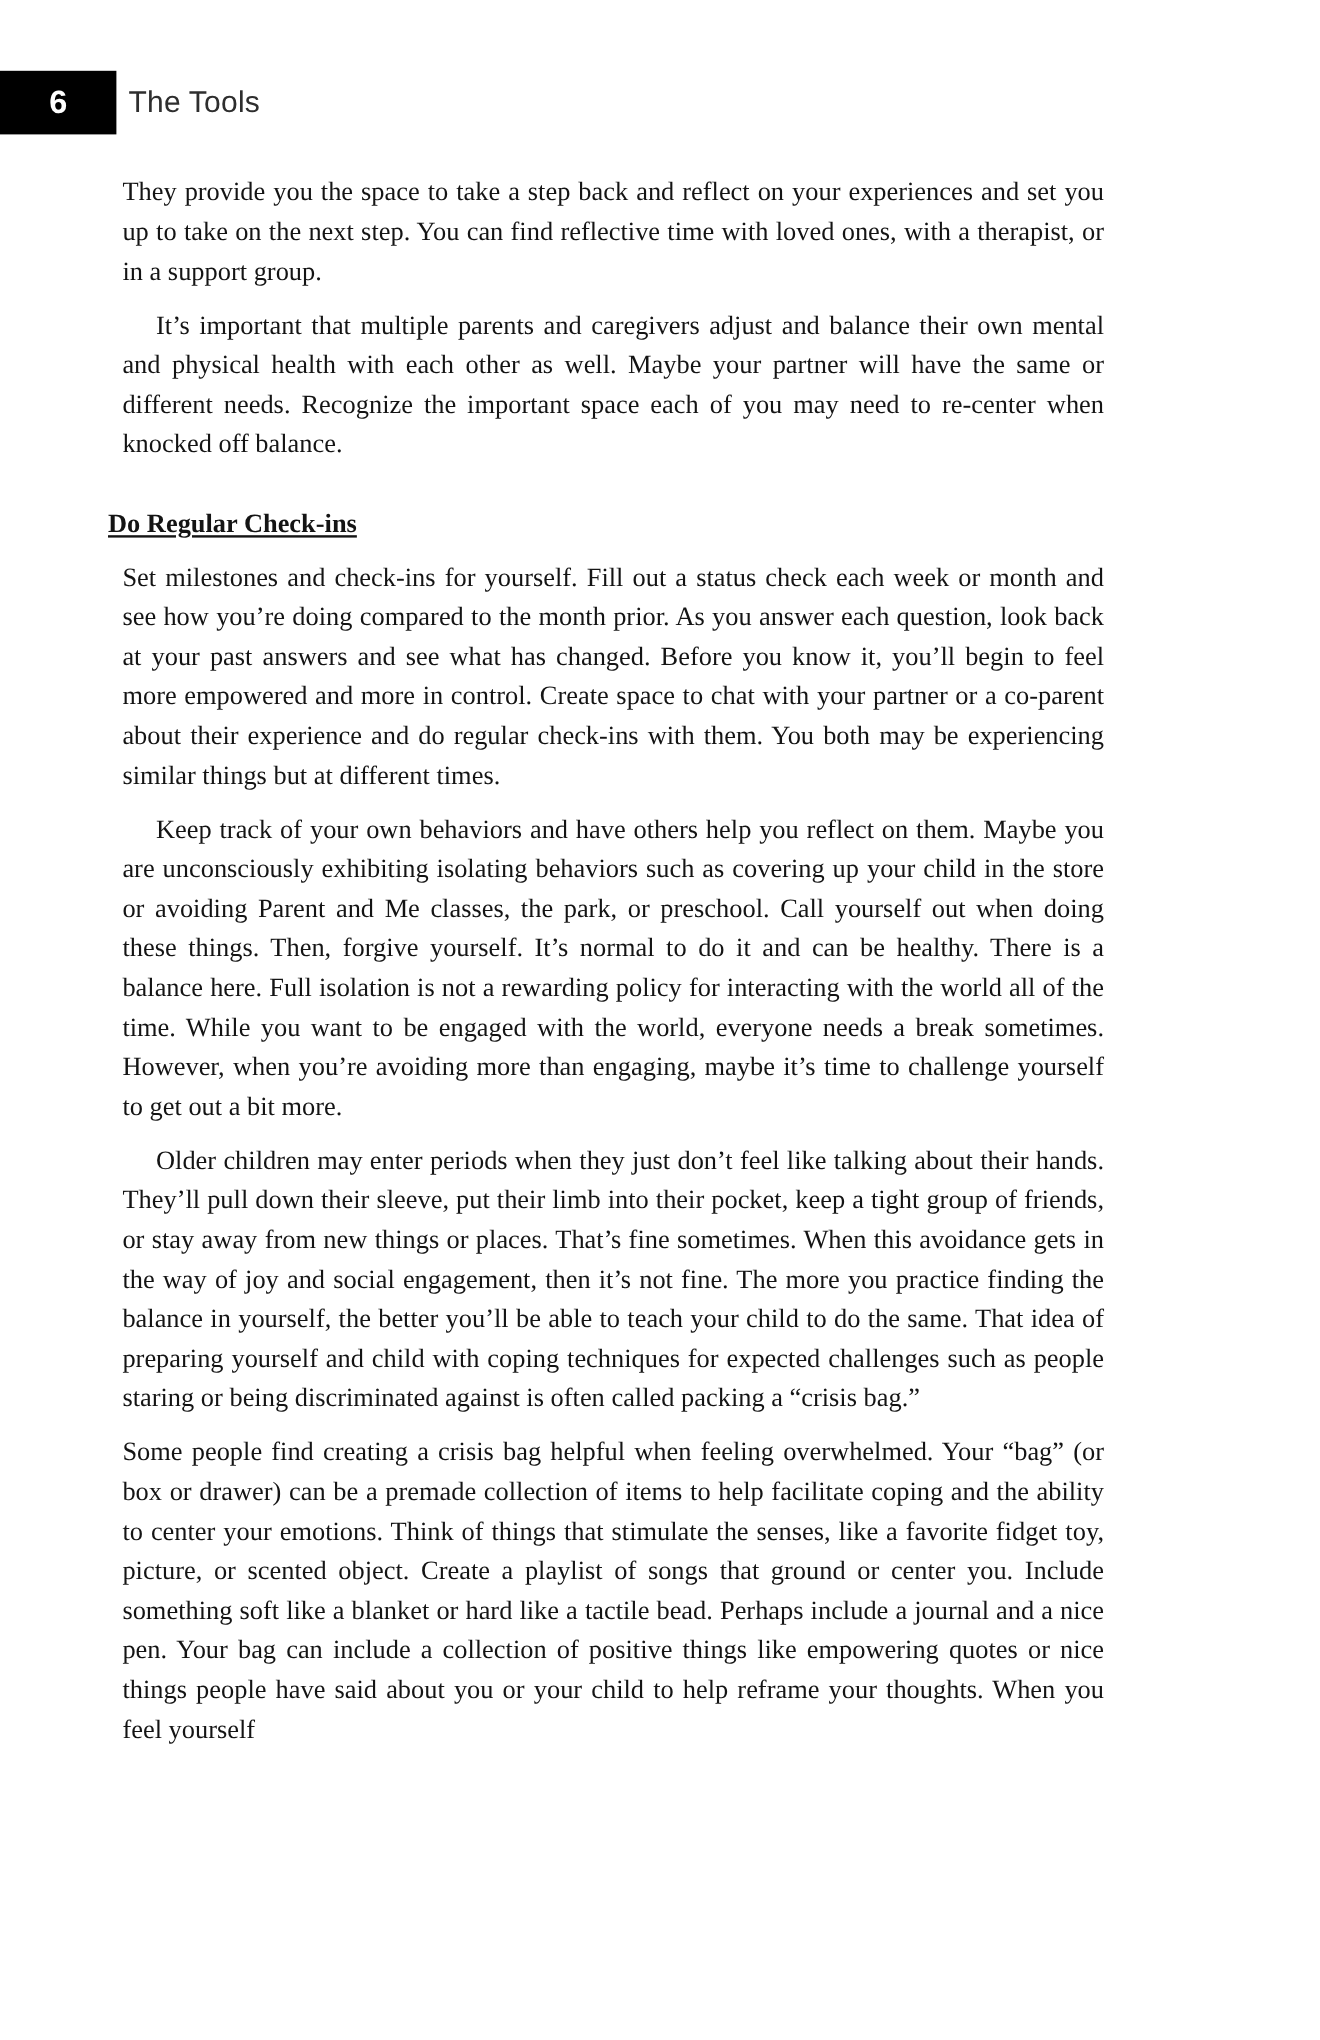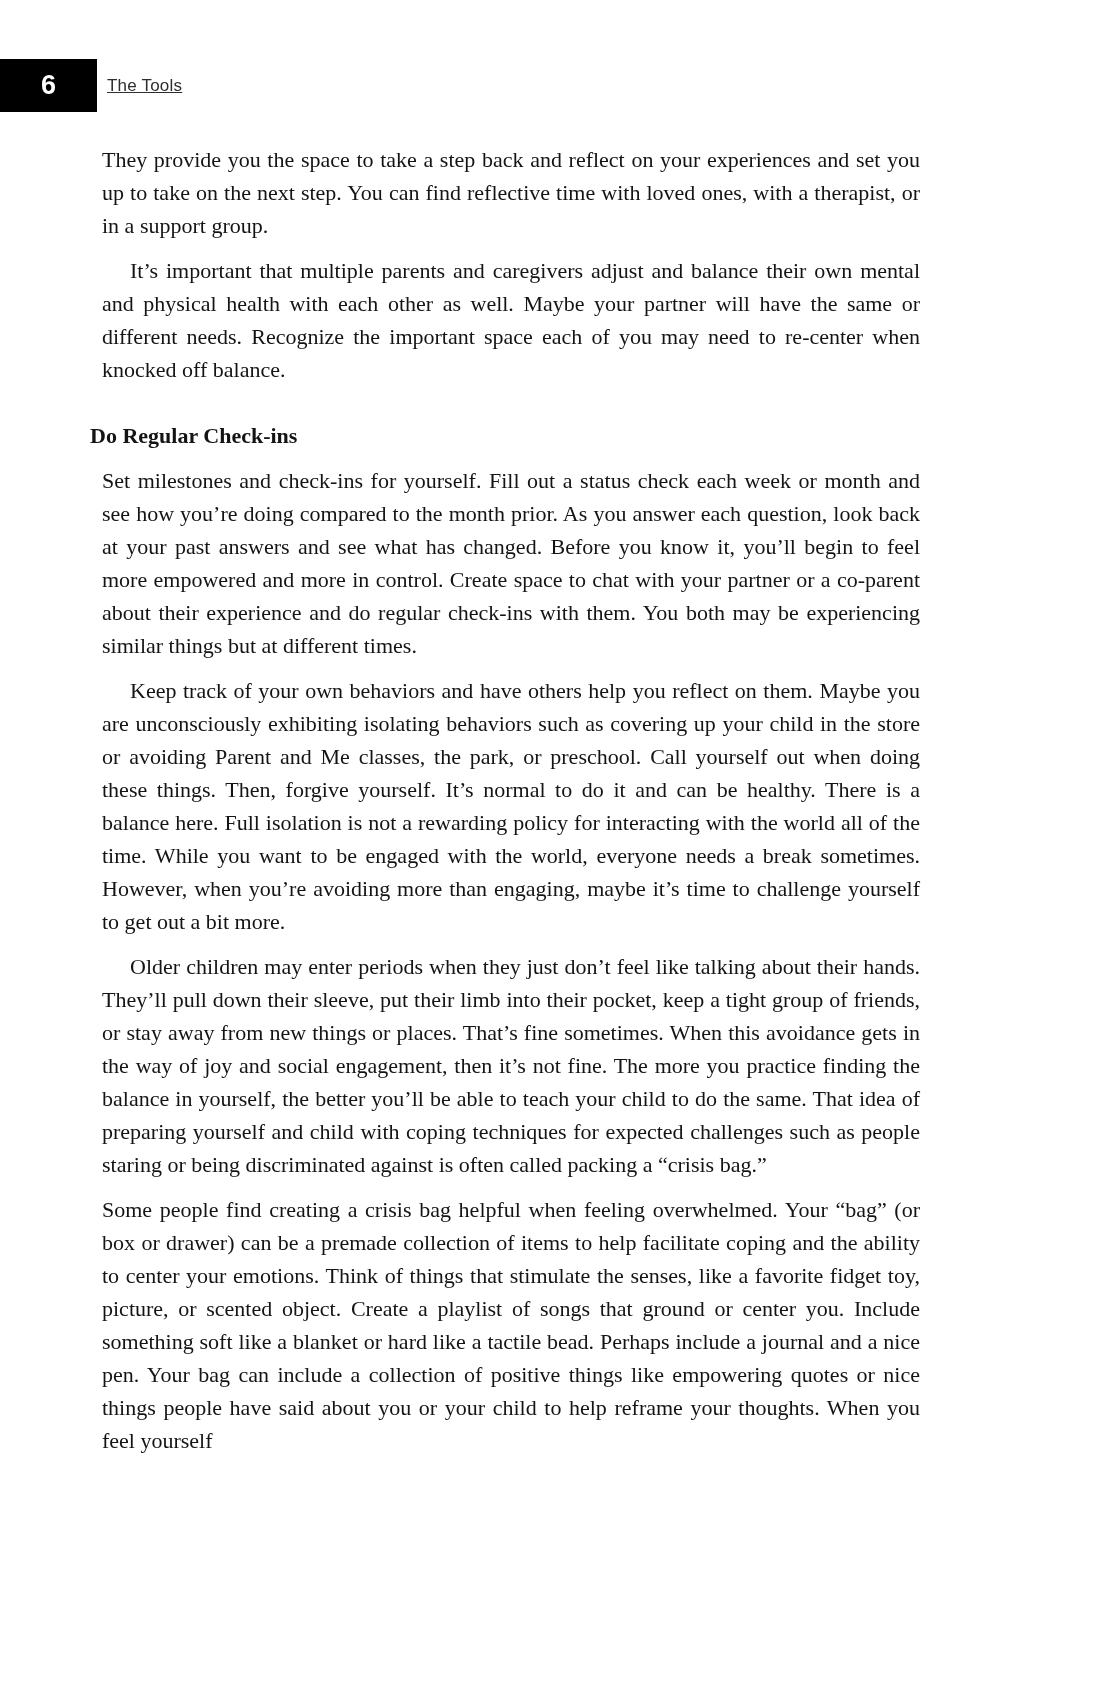--- a/index.html
+++ b/index.html
@@ -34,24 +34,23 @@
       font-size: 27px;
     }
     .chapter-title {
       position: absolute;
       left: 107px;
       top: 59px;
       height: 53px;
       display: flex;
       align-items: center;
       font-family: "Liberation Sans", sans-serif;
-      font-size: 17px;
+      font-size: 25px;
       color: #2e2e2e;
       letter-spacing: 0.2px;
-      text-decoration: underline;
     }
     
     .page-body {
       position: absolute;
       left: 90px;
       top: 131px;
       width: 842px;
       font-family: "Liberation Serif", serif;
       font-size: 22px;
       line-height: 33px;
@@ -63,20 +62,21 @@
     .page-body p { margin: 12px; }
     p.indent { text-indent: 28px; }
     .section-heading {
       font-family: "Liberation Serif", serif;
       font-size: 22px;
       line-height: 33px;
       font-weight: 700;
       margin: 33px 0 0 0;
       color: #141414;
       text-align: left;
+      text-decoration: underline;
       text-decoration-thickness: 2px;
       text-underline-offset: 3px;
     }
   </style>
 </head>
 <body>
 
 <div class="page">
   <div class="chapter-tab">
     <span>6</span>

